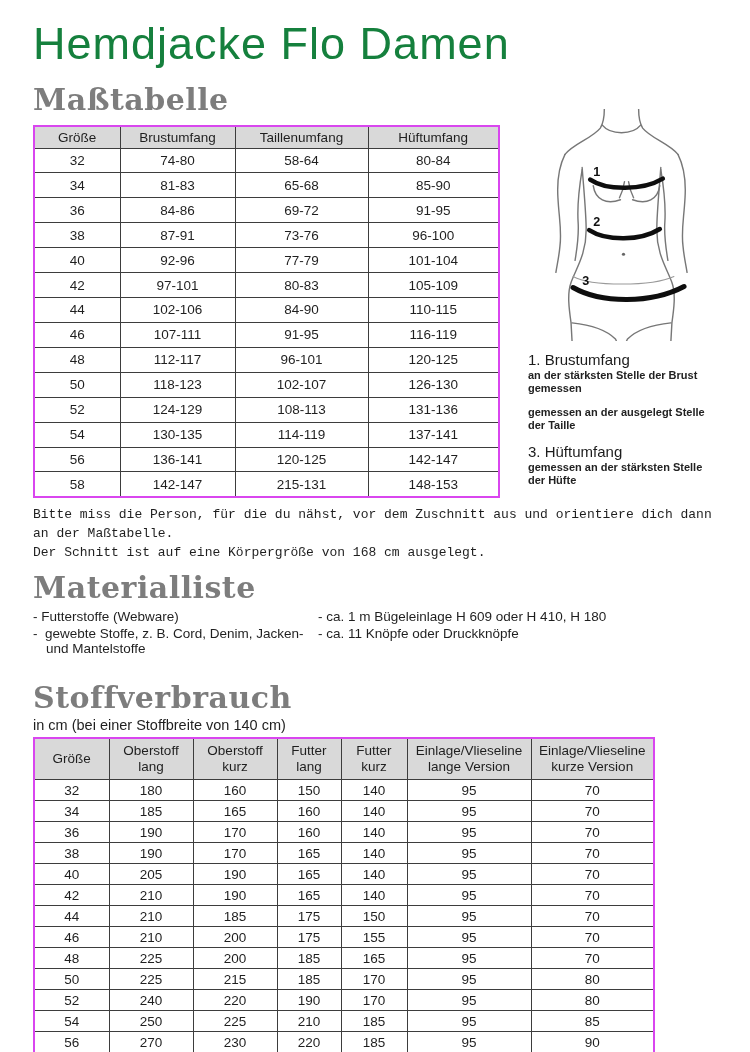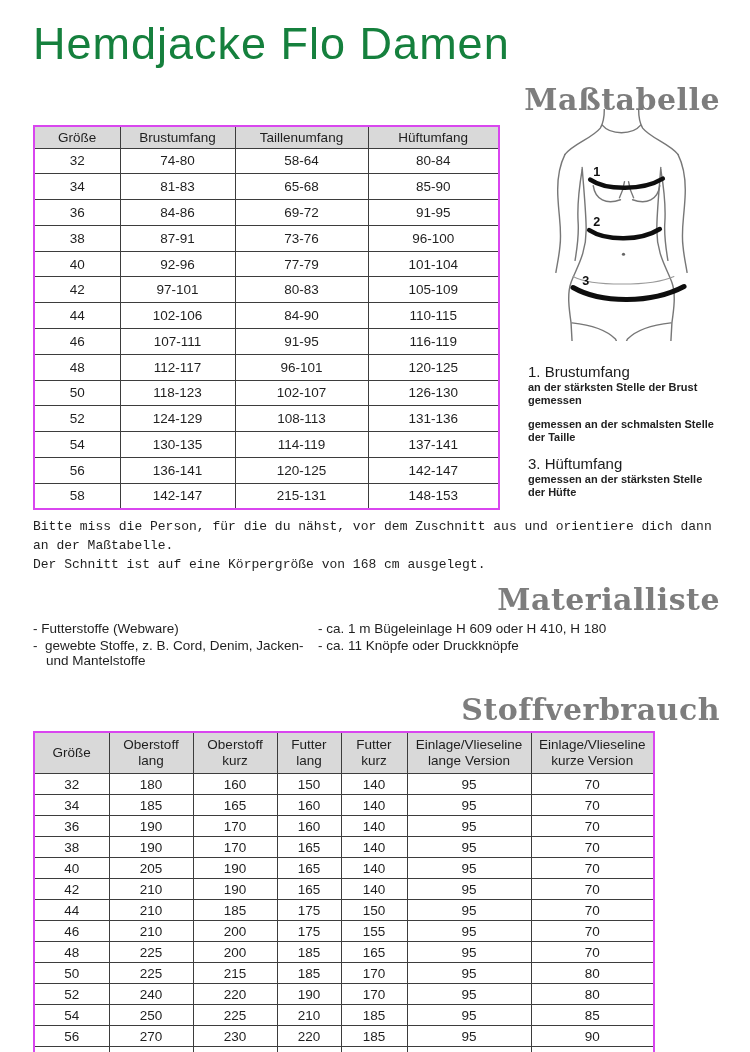--- a/index.html
+++ b/index.html
@@ -20,21 +20,20 @@
     letter-spacing: 1px;
     color: #15803d;
   }
   .section-heading {
     font-family: "DejaVu Serif", serif;
     font-weight: 700;
     font-size: 30px;
     line-height: 36px;
     color: #7d7d7d;
     letter-spacing: 0.5px;
-    text-align: right;
   }
   .h-mass { margin-top: 12px; }
   .h-material { margin-top: 8px; }
   .h-stoff { margin-top: 22px; }
 
   .mass-flex { display: flex; margin-top: 7px; }
 
   table { border-collapse: collapse; border: 2px solid #d946ef; table-layout: fixed; }
   th, td {
     border: 1px solid #3d3d3d;
@@ -46,21 +45,21 @@
   th { background: #d9d9d9; font-weight: 400; }
   .masstabelle-table { width: 465px; }
   .masstabelle-table th { height: 22px; }
   .masstabelle-table td { height: 21px; }
   .stoff-table { width: 620px; }
   .stoff-table th { height: 42px; line-height: 16px; white-space: pre-line; }
   .stoff-table td { height: 21px; }
 
   .right-col { margin-left: 28px; margin-top: -16px; width: 224px; }
   .figure-wrap { text-align: center; }
-  .legend { margin-top: 18px; }
+  .legend { margin-top: 6px; }
   .legend-item { margin-bottom: 11px; }
   .legend-title { font-size: 15px; line-height: 18px; color: #1c1c1c; }
   .legend-desc { font-size: 11px; line-height: 13px; font-weight: 700; color: #222; }
 
   .note-text {
     margin-top: 7px;
     font-size: 13px;
     line-height: 19px;
     white-space: pre-line;
     font-family: Liberation Mono, monospace;
@@ -228,21 +227,21 @@
           </g>
         </svg>
       </div>
 
       <div class="legend">
         <div class="legend-item">
           <div class="legend-title">1. Brustumfang</div>
           <div class="legend-desc">an der stärksten Stelle der Brust gemessen</div>
         </div>
         <div class="legend-item">
-          <div class="legend-desc">gemessen an der schmalsten Stelle der Taille</div>
+          <div class="legend-desc">gemessen an der ausgelegt Stelle der Taille</div>
         </div>
         <div class="legend-item">
           <div class="legend-title">3. Hüftumfang</div>
           <div class="legend-desc">gemessen an der stärksten Stelle der Hüfte</div>
         </div>
       </div>
     </div>
   </div>
 
   <div class="note-text">Bitte miss die Person, für die du nähst, vor dem Zuschnitt aus und orientiere dich dann an der Maßtabelle.
@@ -256,20 +255,21 @@
         <div class="mat-item">-  gewebte Stoffe, z. B. Cord, Denim, Jacken-
 und Mantelstoffe</div>
       </div>
     <div class="material-col-right">
         <div class="mat-item">- ca. 1 m Bügeleinlage H 609 oder H 410, H 180</div>
         <div class="mat-item">- ca. 11 Knöpfe oder Druckknöpfe</div>
       </div>
   </div>
 
   <div class="section-heading h-stoff">Stoffverbrauch</div>
+  <div class="stoff-subtitle">in cm (bei einer Stoffbreite von 140 cm)</div>
 
   <div class="stoff-table-wrap">
     <table class="stoff-table">
       <colgroup>
         <col style="width:75px">
           <col style="width:84px">
           <col style="width:84px">
           <col style="width:64px">
           <col style="width:66px">
           <col style="width:124px">

